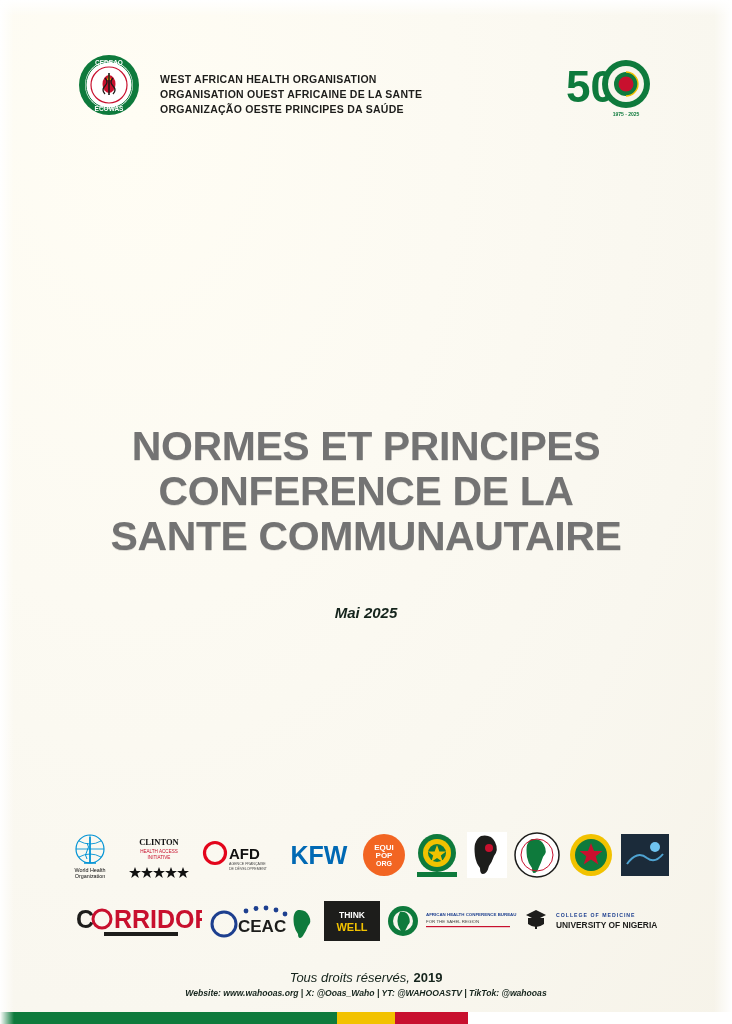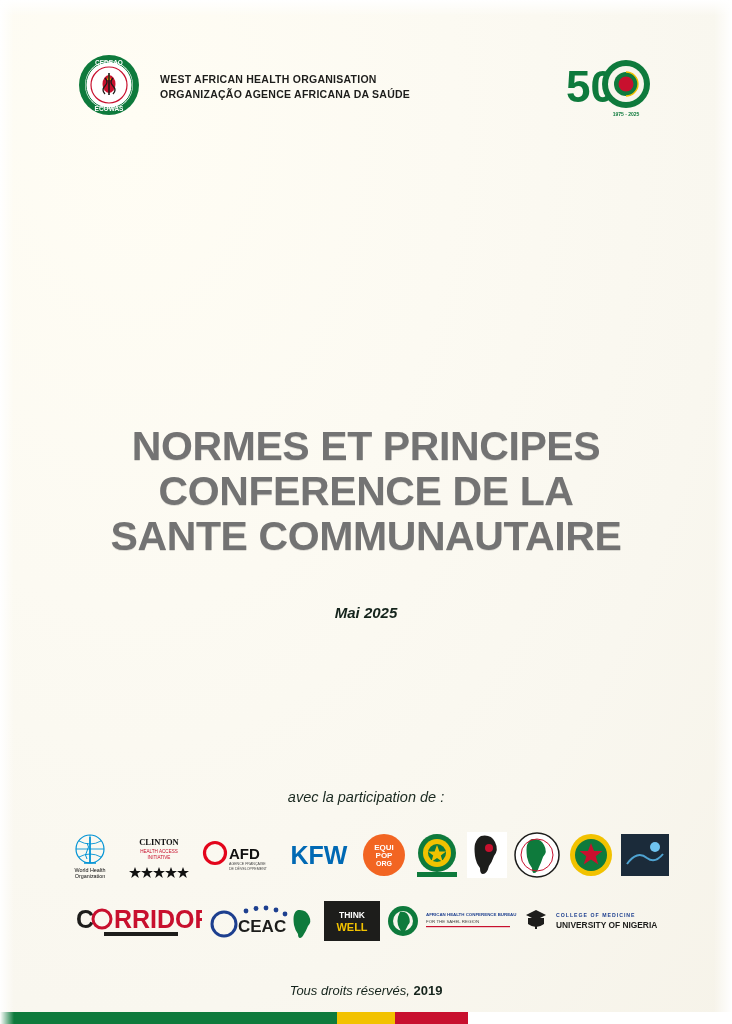--- a/index.html
+++ b/index.html
@@ -198,21 +198,22 @@
         <rect x="30.2" y="19" width="1.6" height="22" fill="#1d1d1b"></rect>
         <path d="M27 24 q4 4 0 8 q-4 4 0 8" fill="none" stroke="#1d1d1b" stroke-width="1.3"></path>
         <path d="M35 24 q-4 4 0 8 q4 4 0 8" fill="none" stroke="#1d1d1b" stroke-width="1.3"></path>
         <text x="31" y="11" font-size="6.5" font-family="Liberation Sans, sans-serif" font-weight="bold" fill="#ffffff" text-anchor="middle">CEDEAO</text>
         <text x="31" y="57" font-size="6.5" font-family="Liberation Sans, sans-serif" font-weight="bold" fill="#ffffff" text-anchor="middle">ECOWAS</text>
       </svg>
     </div>
 
     <div class="wordmark">
       <div>WEST AFRICAN HEALTH ORGANISATION</div>
-      <div>ORGANIZAÇÃO AGENCE AFRICANA DA SAÚDE</div>
+      <div>ORGANISATION OUEST AFRICAINE DE LA SANTE</div>
+      <div>ORGANIZAÇÃO OESTE PRINCIPES DA SAÚDE</div>
     </div>
 
     <div class="anniv-logo">
       <svg viewBox="0 0 100 70" width="100" height="70">
         <text x="8" y="52" font-size="44" font-family="Liberation Sans, sans-serif" font-weight="bold" fill="#0e7a3c">50</text>
         <circle cx="68" cy="34" r="24" fill="#0e7a3c"></circle>
         <circle cx="68" cy="34" r="18" fill="#f7f5ec"></circle>
         <circle cx="68" cy="34" r="12" fill="#0e7a3c"></circle>
         <circle cx="68" cy="34" r="7.5" fill="#c8102e"></circle>
         <path d="M68 22 a12 12 0 0 1 0 24" fill="none" stroke="#f2c200" stroke-width="1.4"></path>
@@ -222,21 +223,20 @@
   </div>
 
   <div class="title-block">
     <div class="line">NORMES ET PRINCIPES</div>
     <div class="line">CONFERENCE DE LA</div>
     <div class="line">SANTE COMMUNAUTAIRE</div>
   </div>
 
   <div class="subtitle">Mai 2025</div>
 
-  <div class="partners-caption">avec la participation de :</div>
 
   <div class="logo-row row1">
 
     <div class="logo-box">
       <svg viewBox="0 0 54 52" width="54" height="52">
         <circle cx="27" cy="20" r="14" fill="none" stroke="#0093d5" stroke-width="1.2"></circle>
         <path d="M13 20 h28 M27 6 v28 M16 12 q11 6 22 0 M16 28 q11 -6 22 0" fill="none" stroke="#0093d5" stroke-width="0.9"></path>
         <path d="M27 8 v26 M21 34 h12" stroke="#0093d5" stroke-width="1.6"></path>
         <path d="M24 14 q3 4 0 8 q-3 4 0 8" fill="none" stroke="#0093d5" stroke-width="1"></path>
         <text x="27" y="43" font-size="5.4" font-family="Liberation Sans, sans-serif" fill="#0a0a0a" text-anchor="middle">World Health</text>
@@ -379,20 +379,21 @@
         <text x="32" y="13" font-size="5.2" font-family="Liberation Sans, sans-serif" font-weight="bold" fill="#1d3f8f" letter-spacing="1">COLLEGE OF MEDICINE</text>
         <text x="32" y="24" font-size="8.4" font-family="Liberation Sans, sans-serif" font-weight="bold" fill="#1d1d1b">UNIVERSITY OF NIGERIA</text>
       </svg>
     </div>
   </div>
 
   <div class="footer">
     <div class="rights">
       <span>Tous droits réservés, </span><b>2019</b>
     </div>
+    <div class="contact">Website: www.wahooas.org | X: @Ooas_Waho | YT: @WAHOOASTV | TikTok: @wahooas</div>
   </div>
 
   <div class="bottom-bar">
     <div class="seg seg-green"></div>
     <div class="seg seg-yellow"></div>
     <div class="seg seg-red"></div>
     <div class="seg seg-rest"></div>
   </div>
 
   <div class="scan-edge-left"></div>

